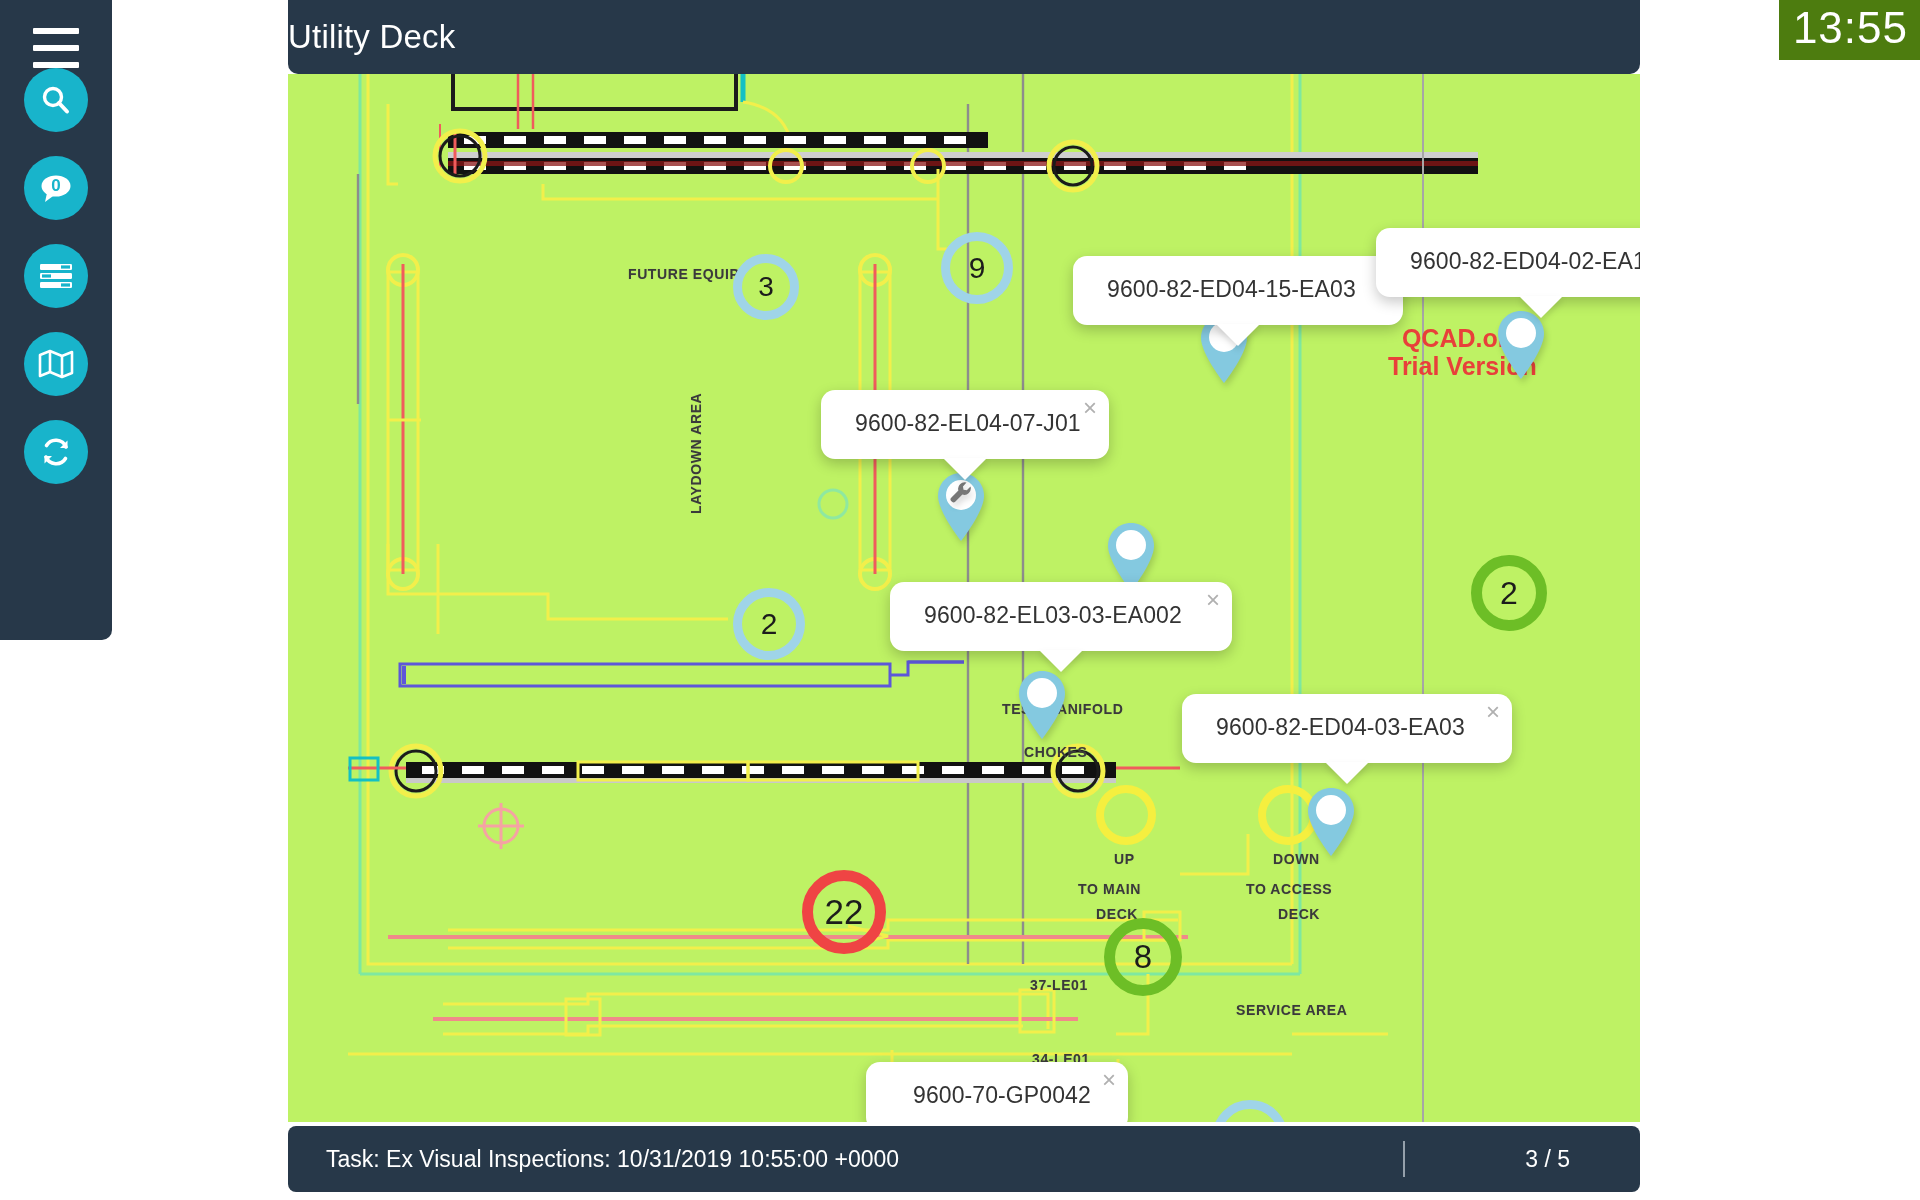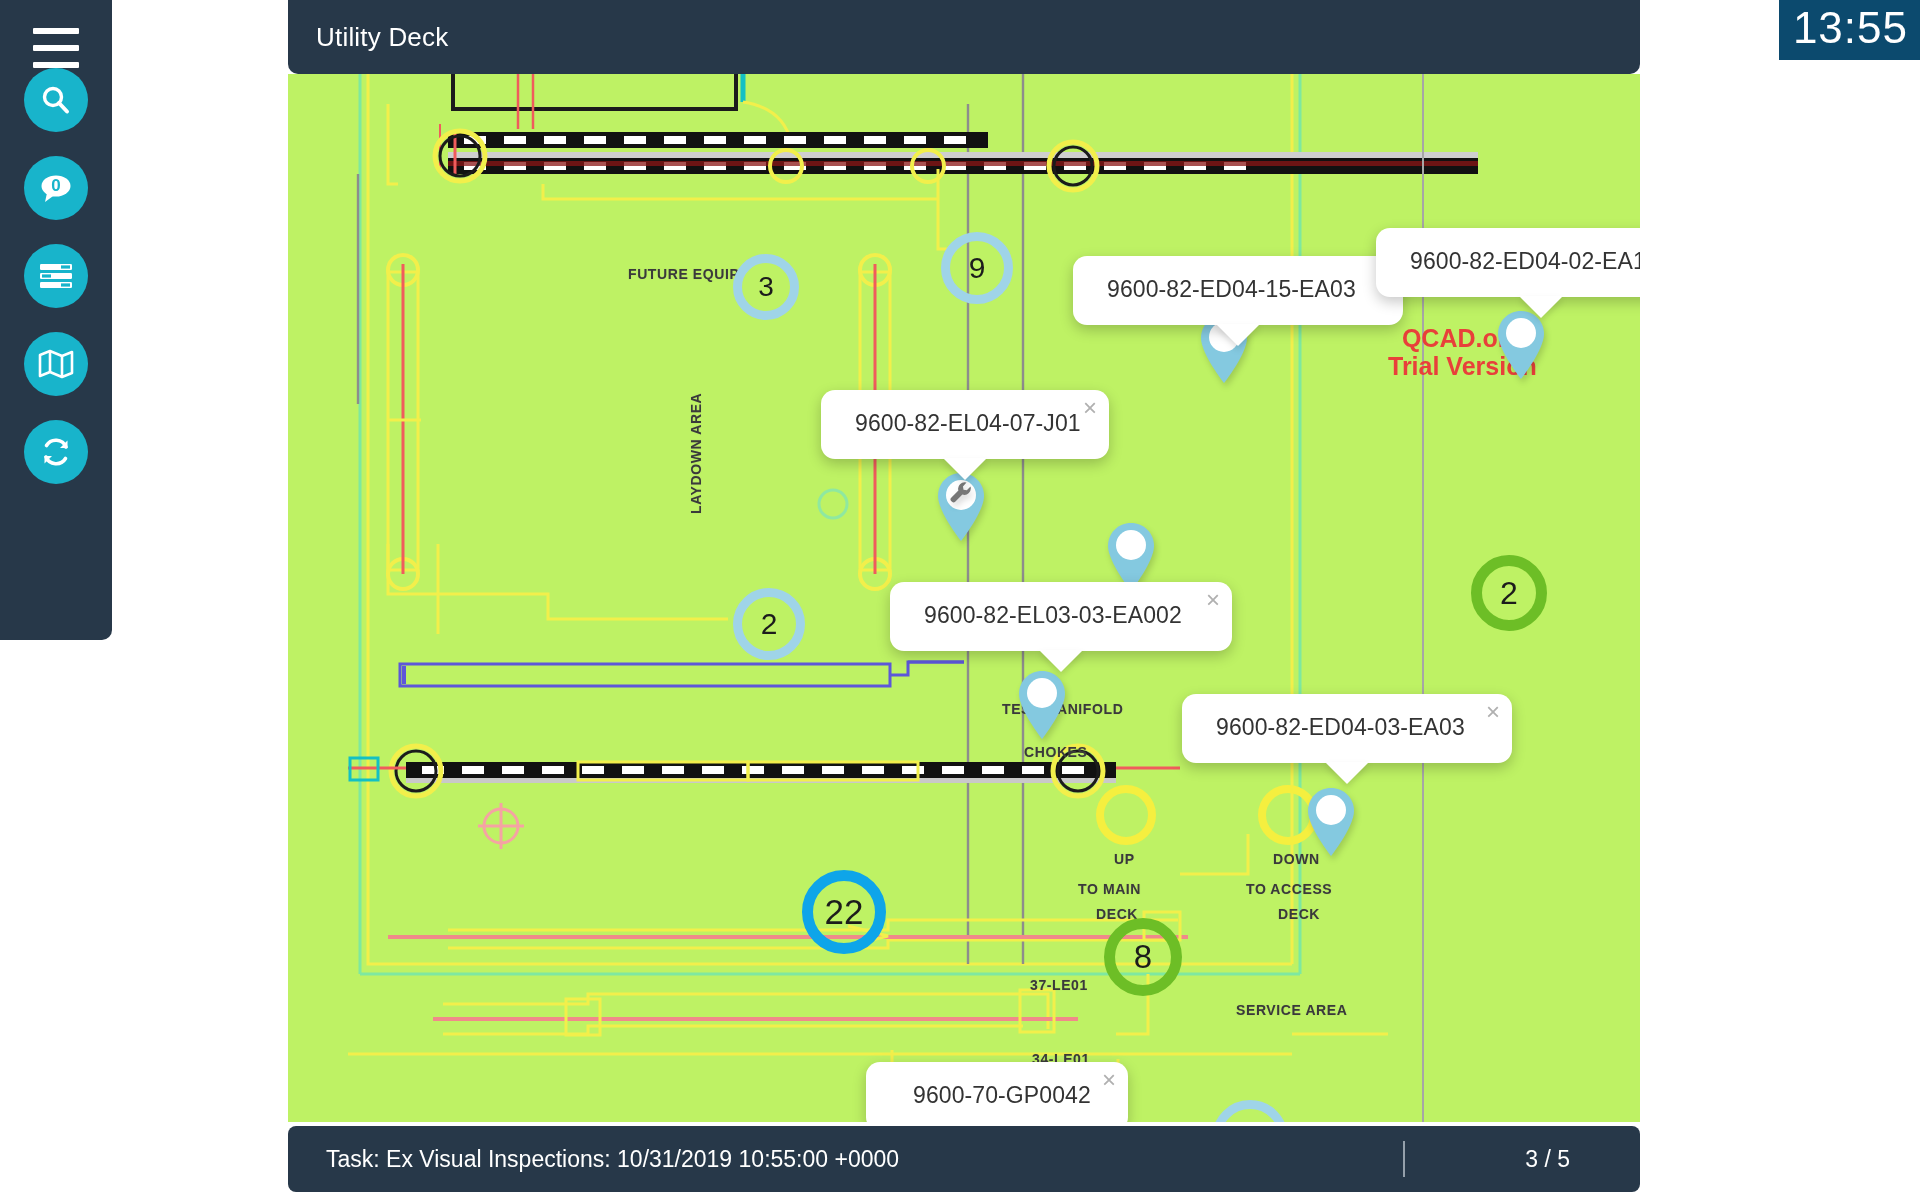--- a/index.html
+++ b/index.html
@@ -43,27 +43,27 @@
 
   
   #header {
     position: absolute; left: 288px; top: 0;
     width: 1352px; height: 74px;
     background: #273849;
     border-bottom-left-radius: 10px; border-bottom-right-radius: 10px;
     display: flex; align-items: center;
   }
   #header-title {
-    color: #ffffff; font-size: 26px; padding-left: 28px; letter-spacing: 0.2px;
+    color: #ffffff; font-size: 33px; letter-spacing: 0.2px;
   }
 
   
   #clock {
     position: absolute; right: 0; top: 0;
-    background: #0c4a6e; color: #ffffff;
+    background: #4d7c0f; color: #ffffff;
     font-size: 44px; line-height: 1;
     padding: 6px 12px 10px 14px;
     letter-spacing: 1px;
   }
 
   
   #canvas {
     position: absolute; left: 288px; top: 74px;
     width: 1352px; height: 1048px;
     background: #bef264; overflow: hidden;
@@ -87,21 +87,21 @@
   }
 
   
   .cluster {
     position: absolute; border-radius: 50%;
     background: rgba(255,255,255,0.0);
     display: flex; align-items: center; justify-content: center;
     color: #1c1c1c; cursor: pointer;
   }
   .cluster.lightblue { border: 9px solid #9FD4E8; }
-  .cluster.blue      { border: 11px solid #0ea5e9; }
+  .cluster.blue      { border: 11px solid #ef4444; }
   .cluster.green     { border: 11px solid #6DBE26; }
 
   
   .pin { position: absolute; cursor: pointer; }
   .pin svg { display: block; filter: drop-shadow(2px 4px 3px rgba(0,0,0,0.16)); }
   .pin .pin-glyph {
     position: absolute; left: 50%; top: 30%;
     transform: translate(-50%,-50%);
     pointer-events: none;
   }

